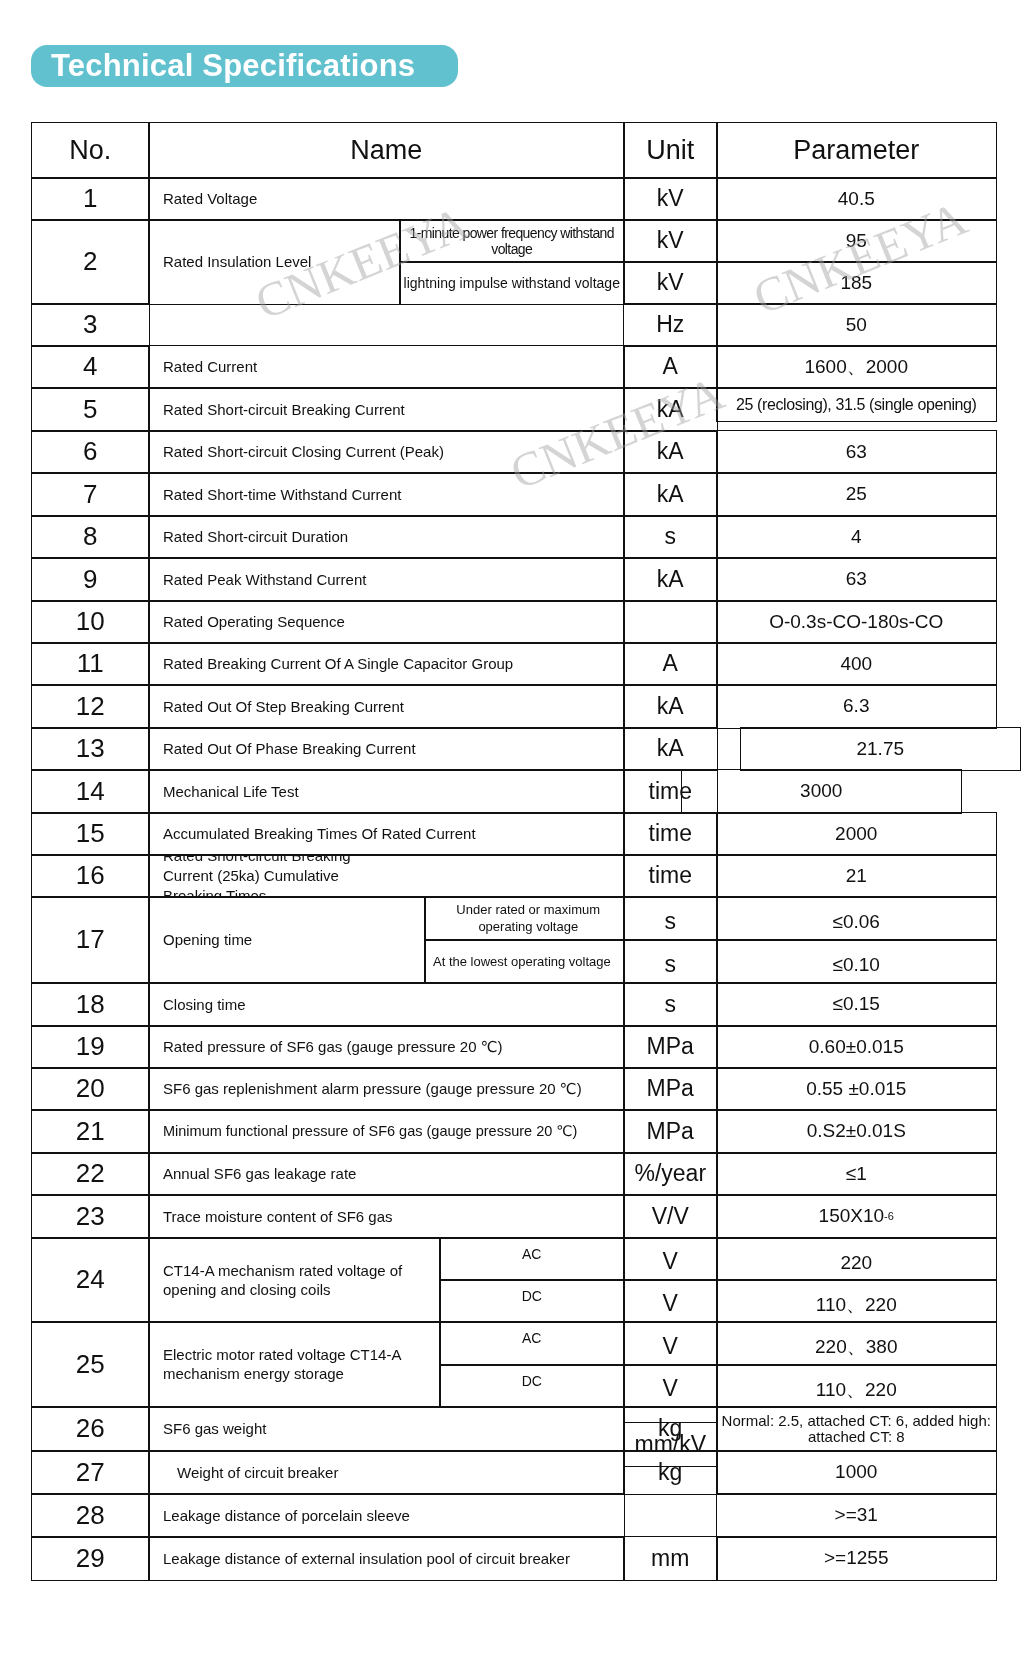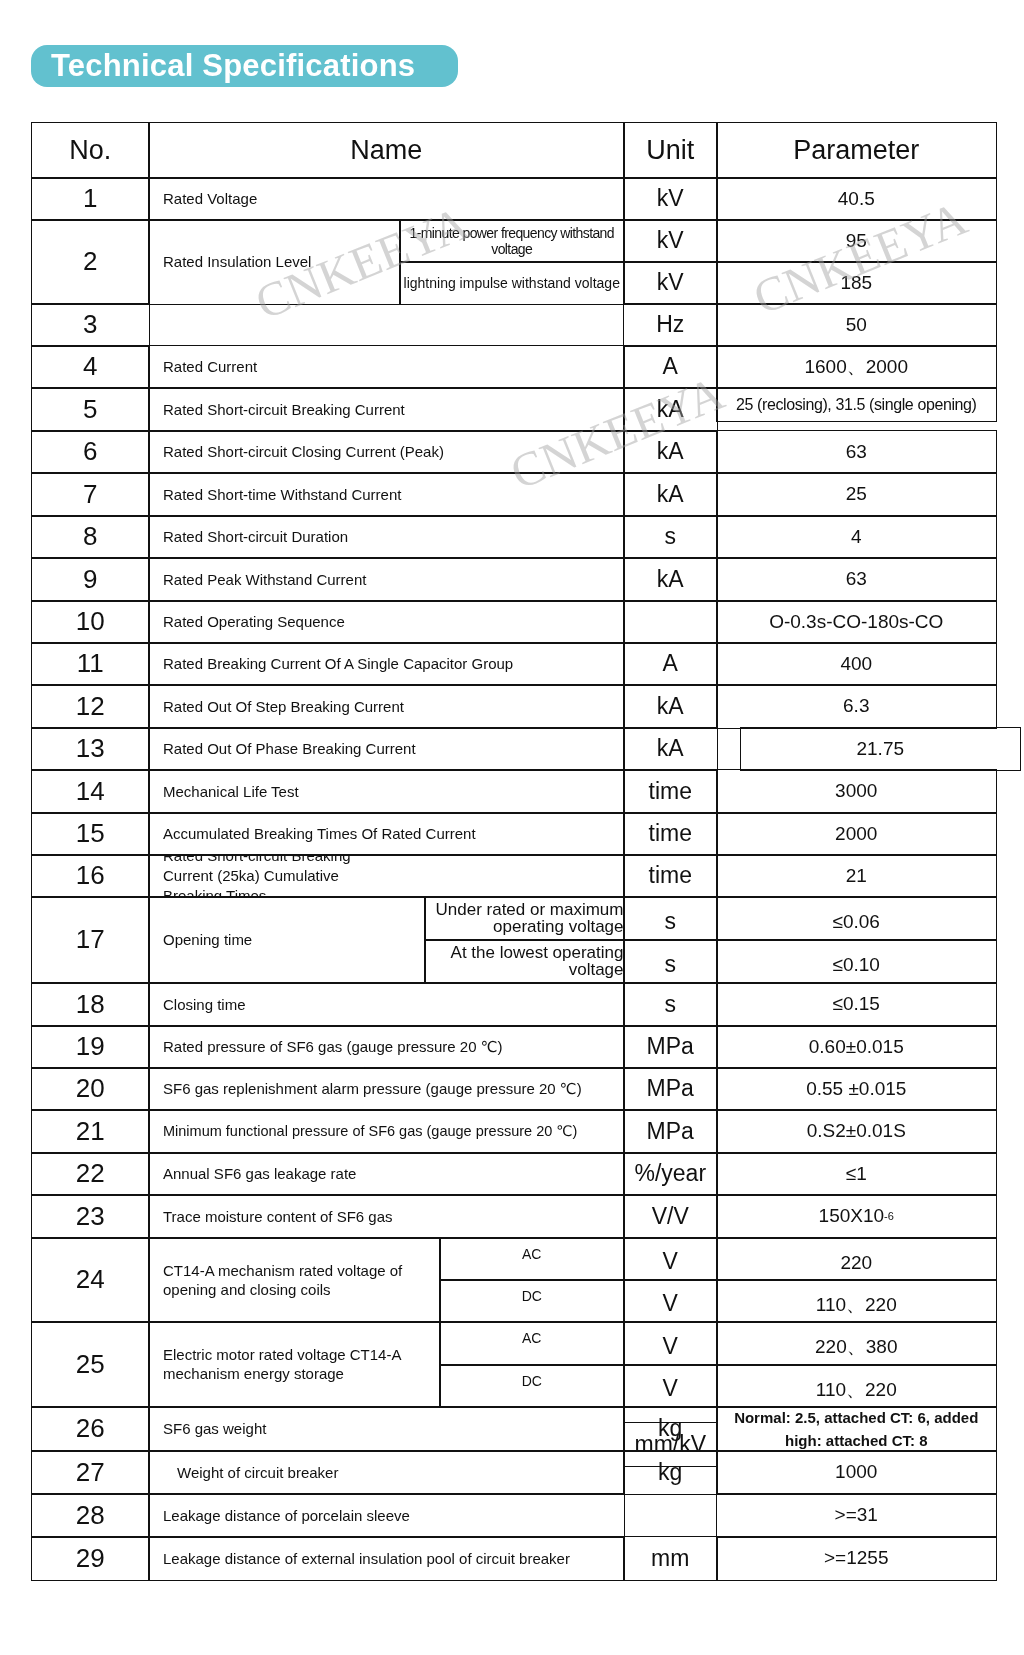--- a/index.html
+++ b/index.html
@@ -8,26 +8,26 @@
   .banner { position: absolute; left: 31px; top: 29px; width: 427px; height: 42px;
             background: #62c1cf; border-radius: 16px; margin-top: 16px; }
   .banner span { position: absolute; left: 20px; top: 3px; font-size: 31px; font-weight: bold;
                  color: #ffffff; letter-spacing: 0.2px; white-space: nowrap; }
   .tbl { position: absolute; left: 31px; top: 122px; width: 964px; height: 1457px; }
   .cell { position: absolute; box-sizing: border-box; border: 1.5px solid #111;
           display: flex; align-items: center; overflow: hidden; background: transparent; }
   .c-no { justify-content: center; font-size: 26px; }
   .c-name { justify-content: flex-start; padding-left: 14px; font-size: 15px; line-height: 19px; }
   .c-sub { justify-content: center; text-align: center; font-size: 14px; line-height: 16px; }
-  .c-sub.left { justify-content: flex-start; text-align: right; font-size: 17px; line-height: 17px; }
+  .c-sub.left { justify-content: flex-start; text-align: center; padding-left: 8px; font-size: 13px; line-height: 17px; }
   .c-sub.narrow { letter-spacing: -0.6px; }
   .c-unit { justify-content: center; font-size: 23px; }
   .c-param { justify-content: center; font-size: 19px; text-align: center; white-space: nowrap; }
   .c-param.small { font-size: 16px; letter-spacing: -0.4px; }
-  .c-param.two { font-size: 15px; line-height: 23px; white-space: normal; font-weight: bold; }
+  .c-param.two { font-size: 15px; line-height: 16px; white-space: normal; }
   .hdr { font-size: 27px; justify-content: center; }
   .wm { position: absolute; font-family: "Liberation Serif", "DejaVu Serif", serif; font-size: 48px;
         color: rgba(160,160,160,0.45); transform: rotate(-22deg); white-space: nowrap; pointer-events: none; }
   sup { font-size: 11px; }
 </style>
 </head>
 <body>
 
 <div class="banner">
   <span>Technical Specifications</span>
@@ -89,21 +89,21 @@
     <div class="cell c-name" style="left: 117px; top: 562px; width: 476.5px; height: 44.5px;">Rated Out Of Step Breaking Current</div>
     <div class="cell c-unit" style="left: 592px; top: 562px; width: 94.5px; height: 44.5px;">kA</div>
     <div class="cell c-param" style="left: 685px; top: 562px; width: 280.5px; height: 44.5px;">6.3</div>
     <div class="cell c-no" style="left: 0px; top: 605px; width: 118.5px; height: 43.5px;">13</div>
     <div class="cell c-name" style="left: 117px; top: 605px; width: 476.5px; height: 43.5px;">Rated Out Of Phase Breaking Current</div>
     <div class="cell c-unit" style="left: 592px; top: 605px; width: 94.5px; height: 43.5px;">kA</div>
     <div class="cell c-param" style="left: 685px; top: 605px; width: 280.5px; height: 43.5px; margin-left: 24px;">21.75</div>
     <div class="cell c-no" style="left: 0px; top: 647px; width: 118.5px; height: 44.5px;">14</div>
     <div class="cell c-name" style="left: 117px; top: 647px; width: 476.5px; height: 44.5px;">Mechanical Life Test</div>
     <div class="cell c-unit" style="left: 592px; top: 647px; width: 94.5px; height: 44.5px;">time</div>
-    <div class="cell c-param" style="left: 685px; top: 647px; width: 280.5px; height: 44.5px;">3000</div>
+    <div class="cell c-param" style="left: 650px; top: 647px; width: 280.5px; height: 44.5px;">3000</div>
     <div class="cell c-no" style="left: 0px; top: 690px; width: 118.5px; height: 43.5px;">15</div>
     <div class="cell c-name" style="left: 117px; top: 690px; width: 476.5px; height: 43.5px;">Accumulated Breaking Times Of Rated Current</div>
     <div class="cell c-unit" style="left: 592px; top: 690px; width: 94.5px; height: 43.5px;">time</div>
     <div class="cell c-param" style="left: 685px; top: 690px; width: 280.5px; height: 43.5px;">2000</div>
     <div class="cell c-no" style="left: 0px; top: 732px; width: 118.5px; height: 43.5px;">16</div>
     <div class="cell c-name" style="left: 117px; top: 732px; width: 476.5px; height: 43.5px; line-height: 20px; padding-right: 240px;">Rated Short-circuit Breaking Current (25ka) Cumulative Breaking Times</div>
     <div class="cell c-unit" style="left: 592px; top: 732px; width: 94.5px; height: 43.5px;">time</div>
     <div class="cell c-param" style="left: 685px; top: 732px; width: 280.5px; height: 43.5px;">21</div>
     <div class="cell c-no" style="left: 0px; top: 774px; width: 118.5px; height: 87.5px;">17</div>
     <div class="cell c-name" style="left: 117px; top: 774px; width: 277.5px; height: 87.5px;">Opening time</div>

